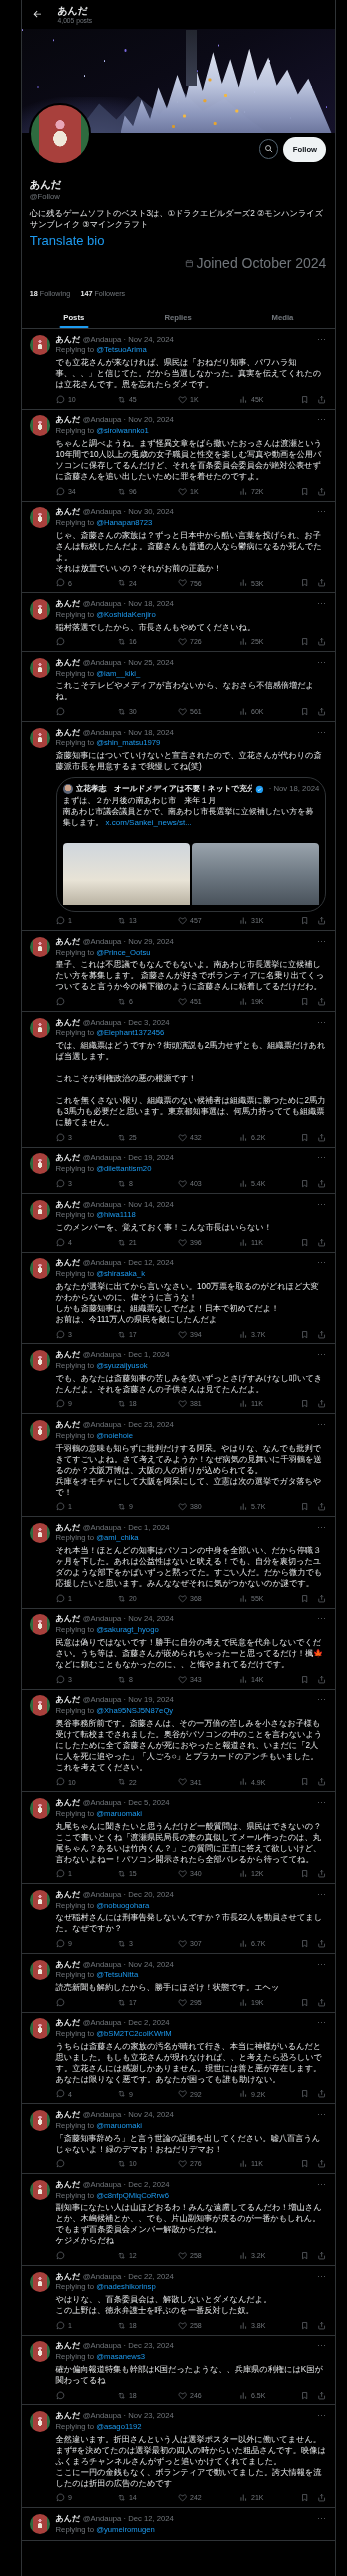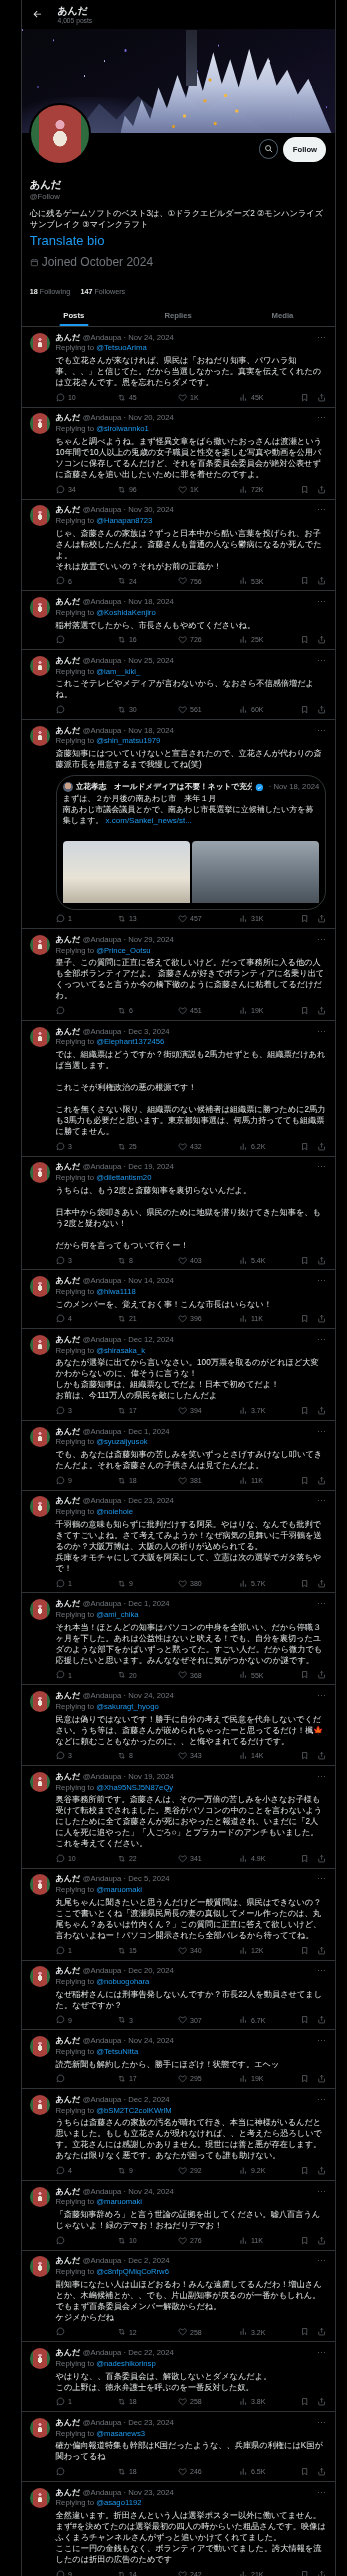--- a/index.html
+++ b/index.html
@@ -35,21 +35,21 @@
       radial-gradient(ellipse at 50% 58%,#efe8da 0 16%,transparent 17%),
       linear-gradient(90deg,#2e6b3f 0 14%,#a8403c 14% 86%,#2e6b3f 86% 100%);}
   .actions{display:flex;justify-content:flex-end;align-items:center;gap:5.2px;padding:6.7px 8.2px 0 8.2px;height:18.5px;}
   .circle-btn{width:17.5px;height:17.5px;border-radius:50%;border:0.5px solid #536471;display:flex;align-items:center;justify-content:center;color:#e7e9ea;background:#000;}
   .follow-btn{height:25px;padding:0 9.3px;border-radius:5151px;background:#eff3f4;color:#0f1419;font-weight:bold;font-size:7.7px;border:none;display:flex;align-items:center;}
   .profile-info{padding:20.6px 8.2px 7.2px 8.2px;}
   .p-name{font-size:10.3px;font-weight:bold;line-height:12.4px;}
   .p-handle{font-size:7.7px;color:#71767b;margin-top:1px;}
   .p-bio{font-size:8.2px;line-height:11.3px;margin-top:6.2px;white-space:pre-line;}
   .p-translate{display:inline-block;font-size:13px;color:#1d9bf0;margin-top:3.1px;}
-  .p-joined{display:flex;align-items:center;gap:3.1px;font-size:12px;color:#71767b;margin-top:7.2px;}
+  .p-joined{display:flex;align-items:center;gap:3.1px;font-size:14px;color:#71767b;margin-top:7.2px;justify-content:flex-end;}
   .p-follows{display:flex;gap:10.3px;font-size:7.2px;color:#71767b;margin-top:18px;}
   .p-follows b{color:#e7e9ea;font-weight:bold;}
   
   .tabs{display:flex;border-bottom:0.5px solid #2f3336;}
   .tab{flex:1;text-align:center;padding:7.2px 0 6.2px 0;font-size:7.7px;font-weight:bold;color:#71767b;position:relative;}
   .tab.active{color:#e7e9ea;}
   .tab.active .tab-underline{position:absolute;left:50%;transform:translateX(-50%);bottom:0;width:29px;height:2.1px;border-radius:5151px;background:#1d9bf0;}
   
   .tweet{display:flex;gap:5.2px;padding:5.7px 8.2px 4.6px 8.2px;border-bottom:0.5px solid #2f3336;}
   .t-av{flex:0 0 20.6px;width:20.6px;height:20.6px;border-radius:50%;
@@ -473,21 +473,21 @@
 
   <article class="tweet">
     <div class="t-av"></div>
     <div class="t-body">
       <div class="t-head">
         <span class="t-name">あんだ</span>
         <span class="t-meta">@Andaupa · Nov 29, 2024</span>
         <span class="t-more">···</span>
       </div>
       <div class="t-replying">Replying to <a class="mention">@Prince_Ootsu</a></div>
-      <div class="t-text"><span>皇子、この質問に正直に答えて欲しいけど。だって事務所に入る他の人も全部ボランティアだよ。 斎藤さんが好きでボランティアに名乗り出てくっついてると言うか今の橋下徹のように斎藤さんに粘着してるだけだわ。</span></div>
+      <div class="t-text"><span>皇子、これは不思議でもなんでもないよ。南あわじ市長選挙に立候補したい方を募集します。 斎藤さんが好きでボランティアに名乗り出てくっついてると言うか今の橋下徹のように斎藤さんに粘着してるだけだわ。</span></div>
 
       <div class="t-stats">
         <span class="stat">
           <svg viewBox="0 0 24 24" class="icon">
                 <path d="M3 11.3a8.6 8.6 0 1 1 3.3 6.8L3 20.3l1.1-3.5A8.5 8.5 0 0 1 3 11.3z" fill="none" stroke="currentColor" stroke-width="1.7"></path>
               </svg>
           <span></span>
         </span>
         <span class="stat">
           <svg viewBox="0 0 24 24" class="icon">
@@ -577,25 +577,20 @@
 
   <article class="tweet">
     <div class="t-av"></div>
     <div class="t-body">
       <div class="t-head">
         <span class="t-name">あんだ</span>
         <span class="t-meta">@Andaupa · Dec 19, 2024</span>
         <span class="t-more">···</span>
       </div>
       <div class="t-replying">Replying to <a class="mention">@dilettantism20</a></div>
-      <div class="t-text"><span>うちらは、もう2度と斎藤知事を裏切らないんだよ。
-
-日本中から袋叩きあい、県民のために地獄を潜り抜けてきた知事を、もう2度と疑わない！
-
-だから何を言ってもついて行くー！</span></div>
 
       <div class="t-stats">
         <span class="stat">
           <svg viewBox="0 0 24 24" class="icon">
                 <path d="M3 11.3a8.6 8.6 0 1 1 3.3 6.8L3 20.3l1.1-3.5A8.5 8.5 0 0 1 3 11.3z" fill="none" stroke="currentColor" stroke-width="1.7"></path>
               </svg>
           <span>3</span>
         </span>
         <span class="stat">
           <svg viewBox="0 0 24 24" class="icon">

